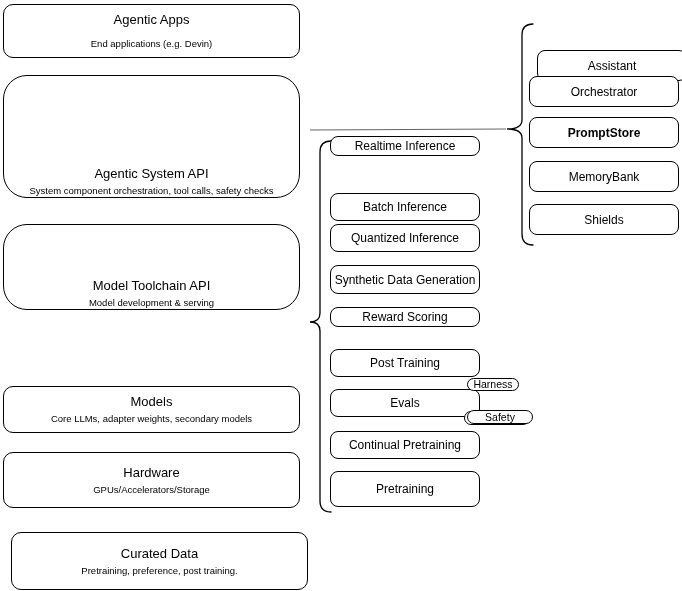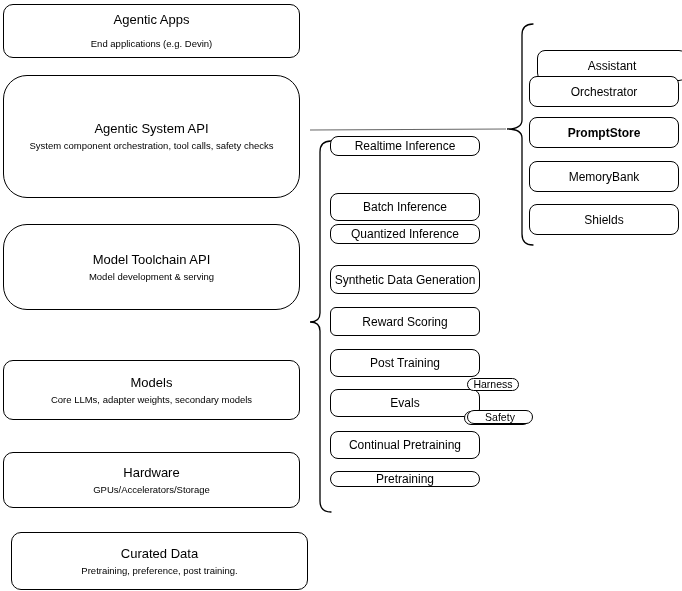--- a/index.html
+++ b/index.html
@@ -35,21 +35,21 @@
     background: var(--fill);
     border: 1.3px solid var(--border);
     display: flex;
     flex-direction: column;
     align-items: center;
     justify-content: center;
     text-align: center;
     z-index: 2;
   }
   .left-node { left: 3px; width: 297px; border-radius: 10px; gap: 2px; padding: 0 10px; }
-  .left-node.tall { border-radius: 24px; }
+  .left-node.tall { border-radius: 24px; justify-content: flex-end; }
   .left-node .title { font-size: 13px; line-height: 16px; }
   .left-node .subtitle { font-size: 9.5px; line-height: 13px; }
   .mid-node {
     left: 330px; width: 150px;
     border-radius: 8px;
     font-size: 12px;
   }
   .right-node {
     left: 529px; width: 150px; height: 31px;
     border-radius: 8px;
@@ -87,58 +87,58 @@
     <span class="subtitle">End applications (e.g. Devin)</span>
   </div>
   <div class="node left-node tall" style="top:75px;height:123px;">
     <span class="title">Agentic System API</span>
     <span class="subtitle">System component orchestration, tool calls, safety checks</span>
   </div>
   <div class="node left-node tall" style="top:224px;height:86px;">
     <span class="title">Model Toolchain API</span>
     <span class="subtitle">Model development &amp; serving</span>
   </div>
-  <div class="node left-node" style="top:360px;height:60px;">
+  <div class="node left-node" style="top:386px;height:47px;">
     <span class="title">Models</span>
     <span class="subtitle">Core LLMs, adapter weights, secondary models</span>
   </div>
   <div class="node left-node" style="top:452px;height:56px;">
     <span class="title">Hardware</span>
     <span class="subtitle">GPUs/Accelerators/Storage</span>
   </div>
   <div class="node left-node" style="top:532px;height:58px;margin-left:8px;">
     <span class="title">Curated Data</span>
     <span class="subtitle">Pretraining, preference, post training.</span>
   </div>
 
   <div class="node mid-node" style="top:136px;height:20px;">
     <span>Realtime Inference</span>
   </div>
   <div class="node mid-node" style="top:185px;height:28px;margin-top:8px;">
     <span>Batch Inference</span>
   </div>
-  <div class="node mid-node" style="top:224px;height:20px;">
+  <div class="node mid-node" style="top:224px;height:28px;">
     <span>Quantized Inference</span>
   </div>
   <div class="node mid-node" style="top:265px;height:29px;">
     <span>Synthetic Data Generation</span>
   </div>
-  <div class="node mid-node" style="top:307px;height:29px;border-radius:6px;">
+  <div class="node mid-node" style="top:307px;height:20px;">
     <span>Reward Scoring</span>
   </div>
   <div class="node mid-node" style="top:349px;height:28px;">
     <span>Post Training</span>
   </div>
   <div class="node mid-node" style="top:389px;height:28px;">
     <span>Evals</span>
   </div>
   <div class="node mid-node" style="top:431px;height:28px;">
     <span>Continual Pretraining</span>
   </div>
-  <div class="node mid-node" style="top:471px;height:16px;">
+  <div class="node mid-node" style="top:471px;height:36px;">
     <span>Pretraining</span>
   </div>
 
   <div class="pill" style="left:467px;top:378px;width:52px;height:13px;">
     <span>Harness</span>
   </div>
   <div class="pill" style="left:464px;top:411px;width:66px;height:14px;">
     <span>EvalData</span>
   </div>
   <div class="pill" style="left:467px;top:410px;width:66px;height:14px;justify-content:center;">

